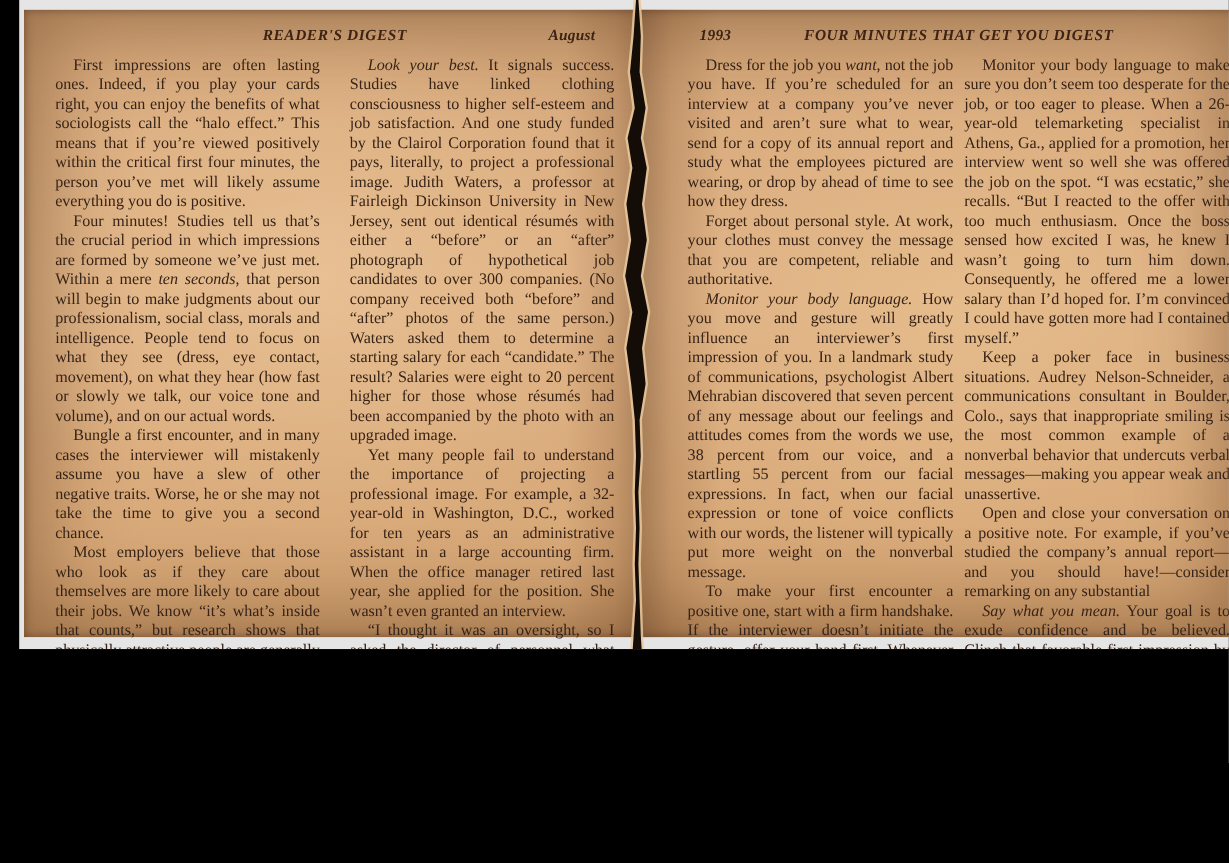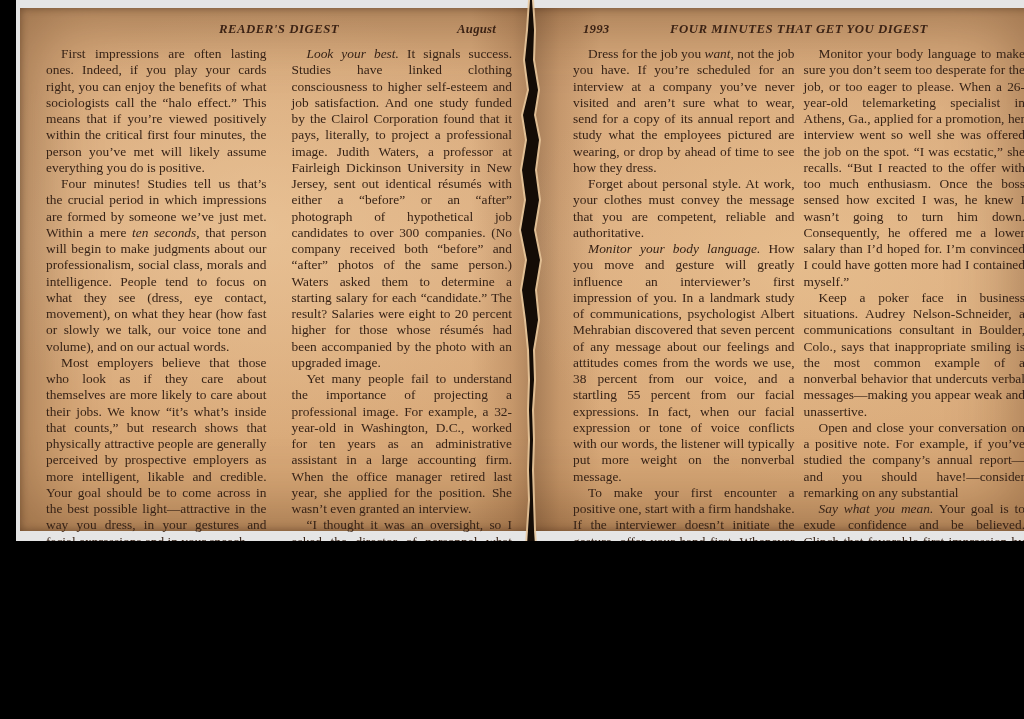--- a/index.html
+++ b/index.html
@@ -56,20 +56,21 @@
 
   <div class="page page-left">
     <div class="runhead">
       <span class="center">READER'S DIGEST</span>
       <span class="at-right">August</span>
     </div>
     <div class="cols">
       <div class="col">
           <p class="para"><span>First impressions are often lasting ones. Indeed, if you play your cards right, you can enjoy the benefits of what sociologists call the “halo effect.” This means that if you’re viewed positively within the critical first four minutes, the person you’ve met will likely assume everything you do is positive.</span></p>
           <p class="para"><span>Four minutes! Studies tell us that’s the crucial period in which impressions are formed by someone we’ve just met. Within a mere </span><i>ten seconds</i><span>, that person will begin to make judgments about our professionalism, social class, morals and intelligence. People tend to focus on what they see (dress, eye contact, movement), on what they hear (how fast or slowly we talk, our voice tone and volume), and on our actual words.</span></p>
+          <p class="para"><span>Bungle a first encounter, and in many cases the interviewer will mistakenly assume you have a slew of other negative traits. Worse, he or she may not take the time to give you a second chance.</span></p>
           <p class="para"><span>Most employers believe that those who look as if they care about themselves are more likely to care about their jobs. We know “it’s what’s inside that counts,” but research shows that physically attractive people are generally perceived by prospective employers as more intelligent, likable and credible. Your goal should be to come across in the best possible light—attractive in the way you dress, in your gestures and facial expressions and in your speech.</span></p>
           <p class="para"><span>Here’s how to make those crucial four minutes count:</span></p>
         </div>
       <div class="col">
           <p class="para"><i>Look your best.</i><span> It signals success. Studies have linked clothing consciousness to higher self-esteem and job satisfaction. And one study funded by the Clairol Corporation found that it pays, literally, to project a professional image. Judith Waters, a professor at Fairleigh Dickinson University in New Jersey, sent out identical résumés with either a “before” or an “after” photograph of hypothetical job candidates to over 300 companies. (No company received both “before” and “after” photos of the same person.) Waters asked them to determine a starting salary for each “candidate.” The result? Salaries were eight to 20 percent higher for those whose résumés had been accompanied by the photo with an upgraded image.</span></p>
           <p class="para"><span>Yet many people fail to understand the importance of projecting a professional image. For example, a 32-year-old in Washington, D.C., worked for ten years as an administrative assistant in a large accounting firm. When the office manager retired last year, she applied for the position. She wasn’t even granted an interview.</span></p>
           <p class="para"><span>“I thought it was an oversight, so I asked the director of personnel what happened,” she says. “He told me I didn’t fit the image of an office manager. He suggested I revamp my wardrobe—get rid of my neon-colored skirts and dangling earrings—before I applied again for another position. I was shocked. I do a great job, and the way I dress shouldn’t have any bearing. My clothes reflect my personal style.”</span></p>
         </div>
     </div>
   </div>

